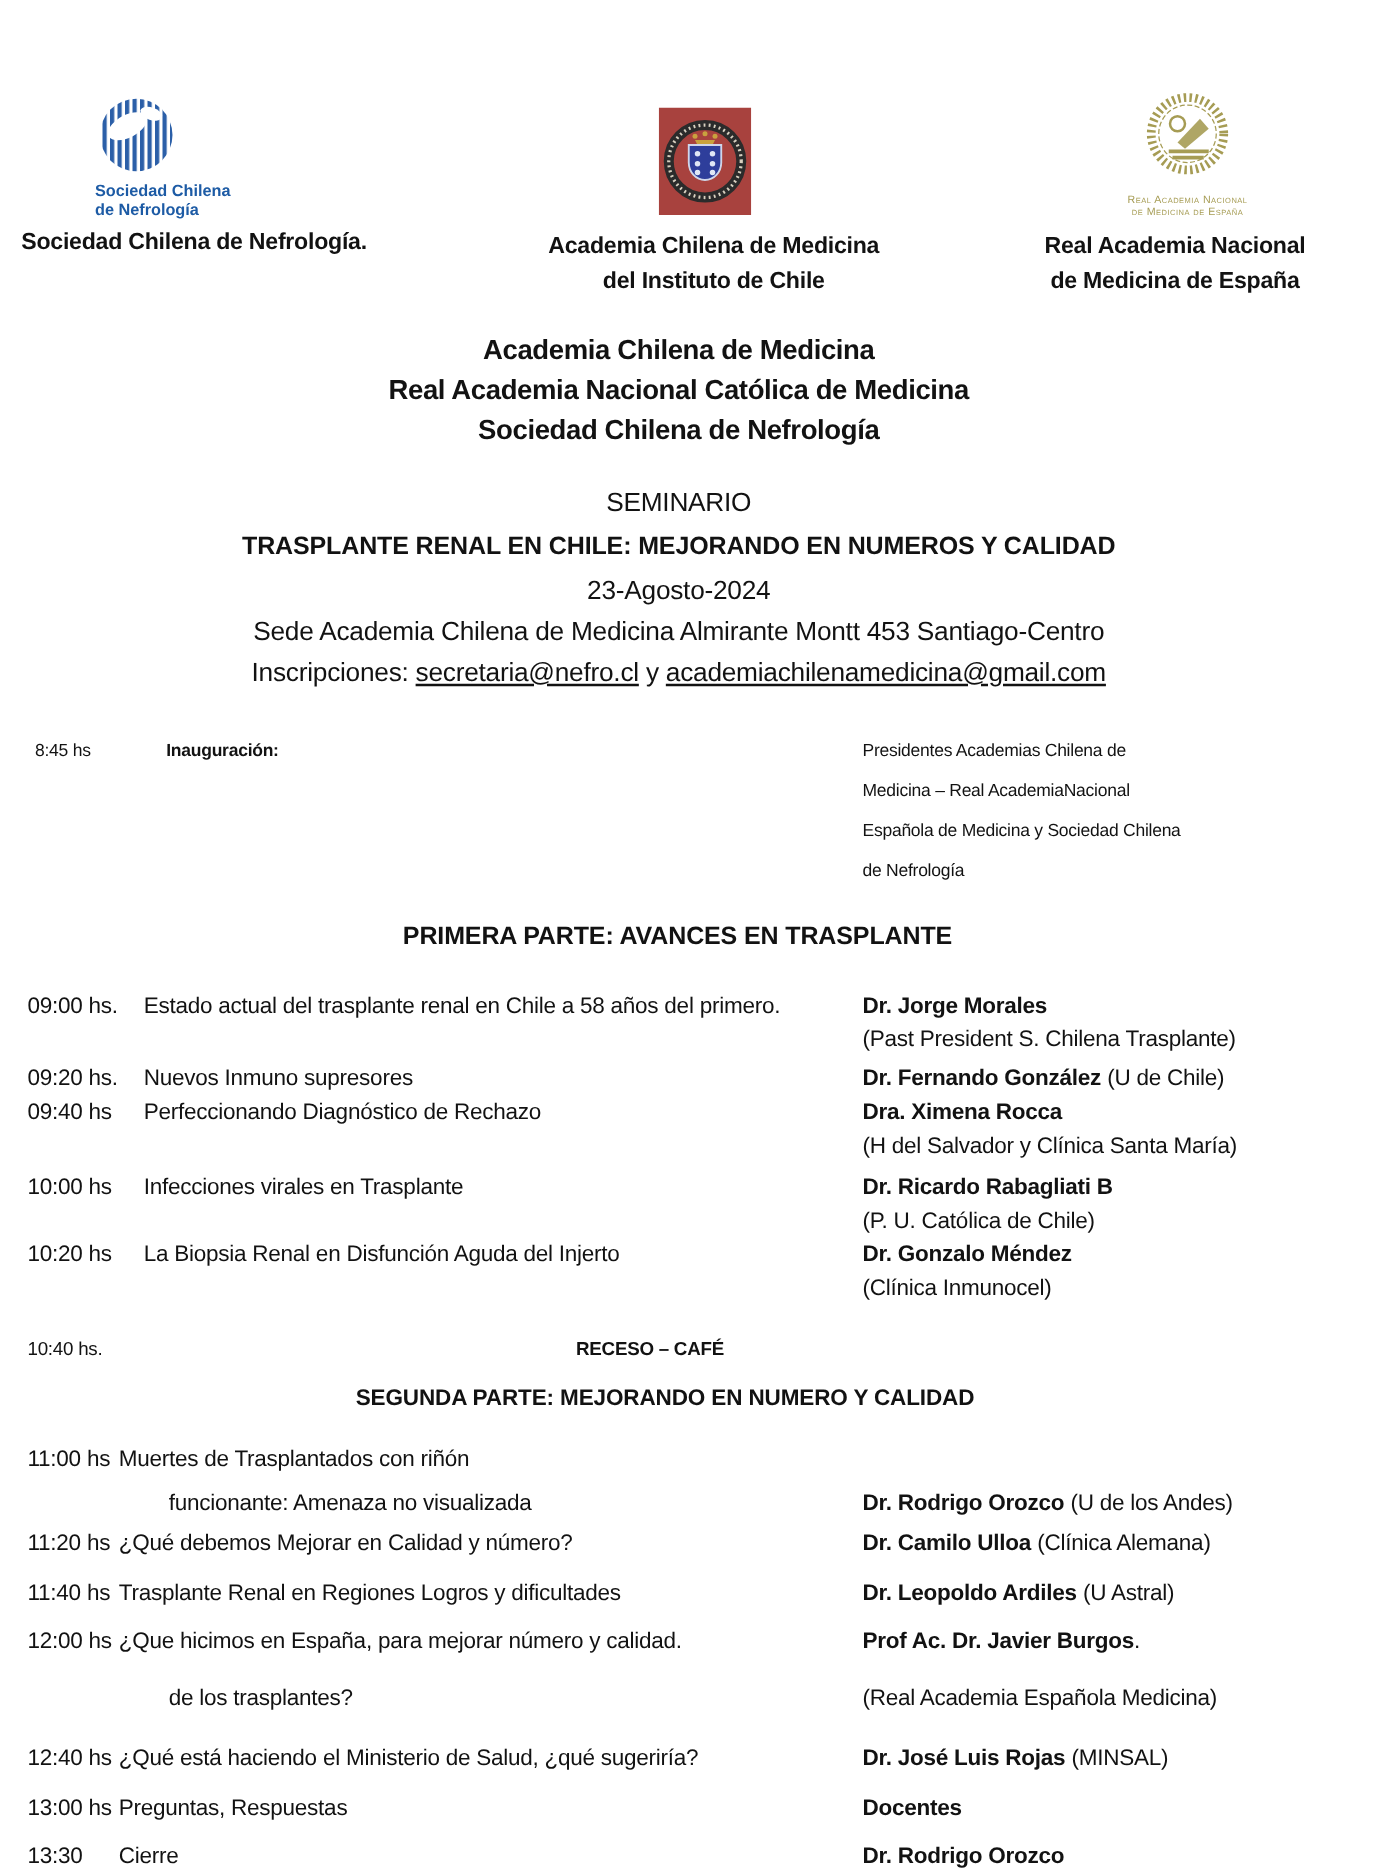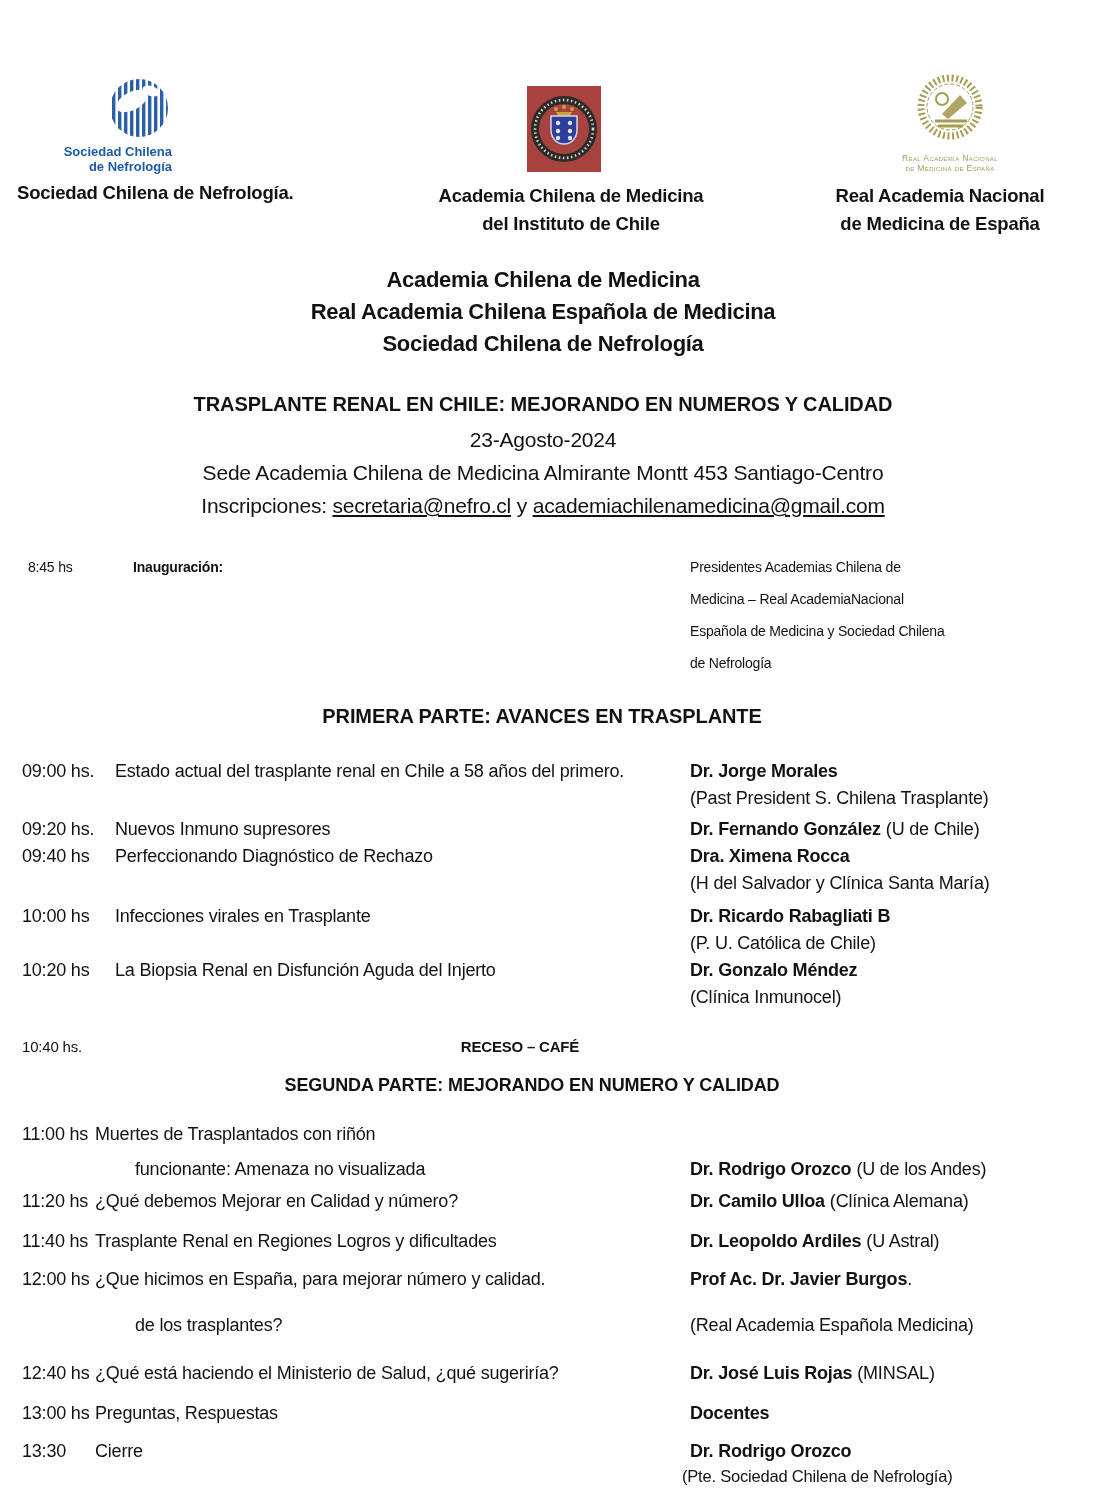--- a/index.html
+++ b/index.html
@@ -2,21 +2,21 @@
 <html><head>
 <meta charset="utf-8">
 <style>
   html,body{margin:0;padding:0;background:#ffffff;}
   .page{
     position:relative;width:1100px;height:1501px;margin:0 auto;background:#fff;
     color:#121212;font-family:"Liberation Sans",sans-serif;overflow:hidden;
   }
   
   .header{position:relative;height:240px;}
-  .logo1-block{position:absolute;left:56px;top:78px;width:116px;text-align:right;}
+  .logo1-block{position:absolute;left:76px;top:78px;width:116px;text-align:left;}
   .logo1-caption{margin-top:2px;font-size:13px;font-weight:bold;color:#1d5ba5;line-height:15px;}
   .org-label-left{position:absolute;left:17px;top:182px;font-size:18.5px;font-weight:bold;letter-spacing:-0.2px;}
   .logo2-block{position:absolute;left:527px;top:86px;}
   .org-label-center{position:absolute;left:380px;top:182px;width:382px;text-align:center;
     font-size:18.5px;font-weight:bold;line-height:28px;letter-spacing:-0.2px;}
   .logo3-block{position:absolute;left:880px;top:70px;width:140px;text-align:center;}
   .logo3-caption{margin-top:1px;font-size:8.5px;color:#a69c54;font-variant:small-caps;letter-spacing:0.4px;line-height:10px;}
   .org-label-right{position:absolute;left:795px;top:182px;width:290px;text-align:center;
     font-size:18.5px;font-weight:bold;line-height:28px;letter-spacing:-0.2px;}
   
@@ -134,25 +134,26 @@
       </div>
     </div>
     <div class="org-label-right">
       <span>Real Academia Nacional</span><br>
       <span>de Medicina de España</span>
     </div>
   </div>
 
   <div class="title-block">
     <div>Academia Chilena de Medicina</div>
-    <div>Real Academia Chilena Española de Medicina</div>
+    <div>Real Academia Nacional Católica de Medicina</div>
     <div>Sociedad Chilena de Nefrología</div>
   </div>
 
   <div class="seminar-block">
+    <div>SEMINARIO</div>
     <div class="seminar-title">TRASPLANTE RENAL EN CHILE: MEJORANDO EN NUMEROS Y CALIDAD</div>
     <div>23-Agosto-2024</div>
     <div>Sede Academia Chilena de Medicina Almirante Montt 453 Santiago-Centro</div>
     <div class="inscriptions">
       <span>Inscripciones:</span>
       <span class="email-link">secretaria@nefro.cl</span>
       <span>y</span>
       <span class="email-link">academiachilenamedicina@gmail.com</span>
     </div>
   </div>

